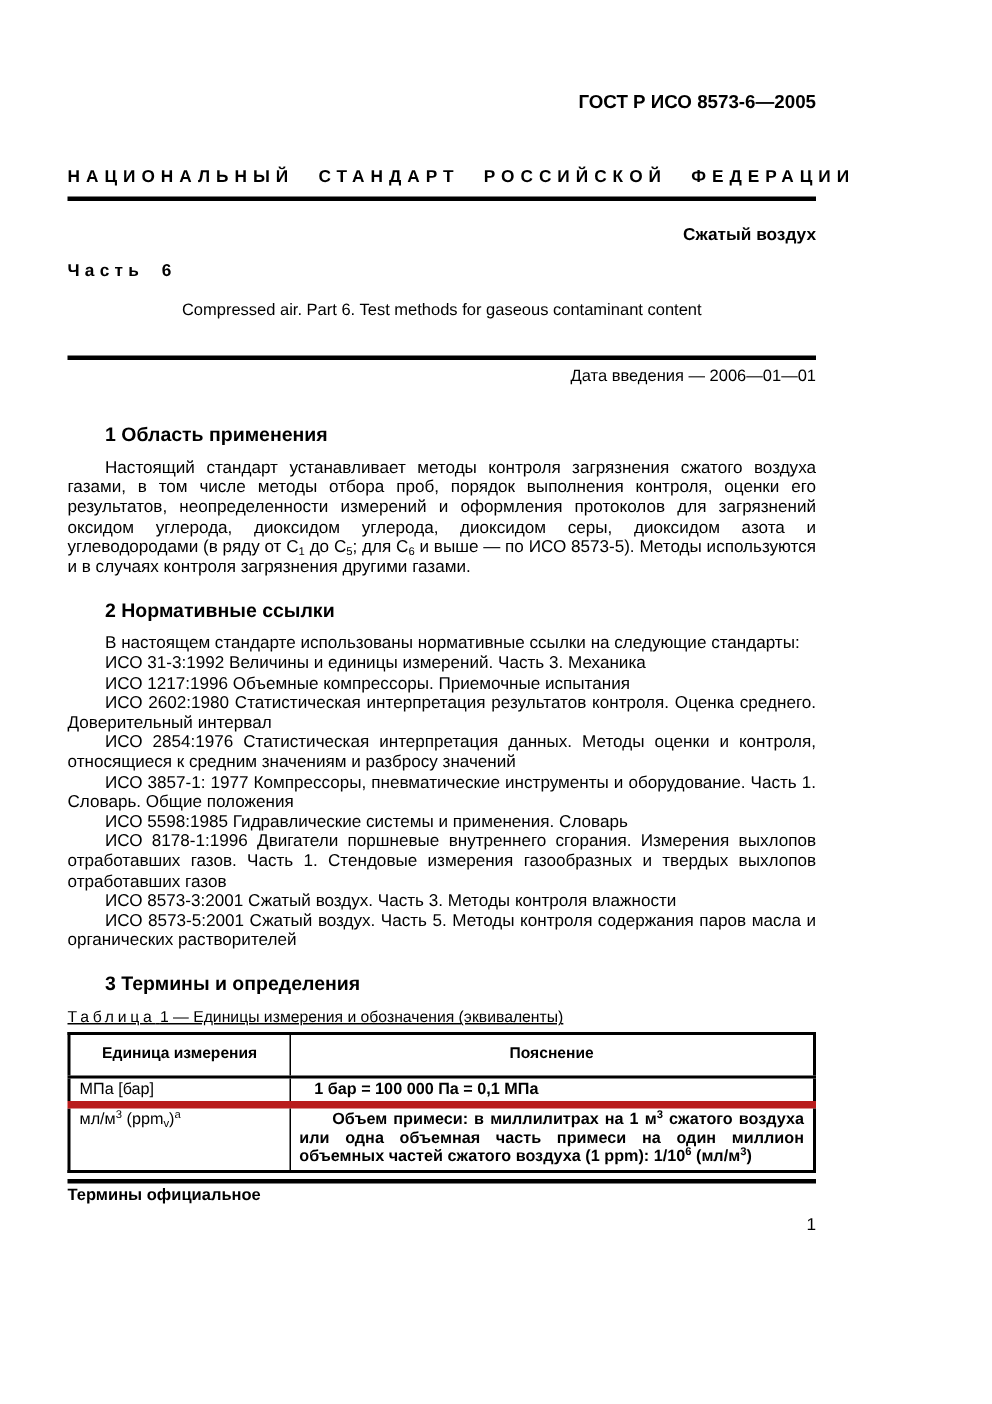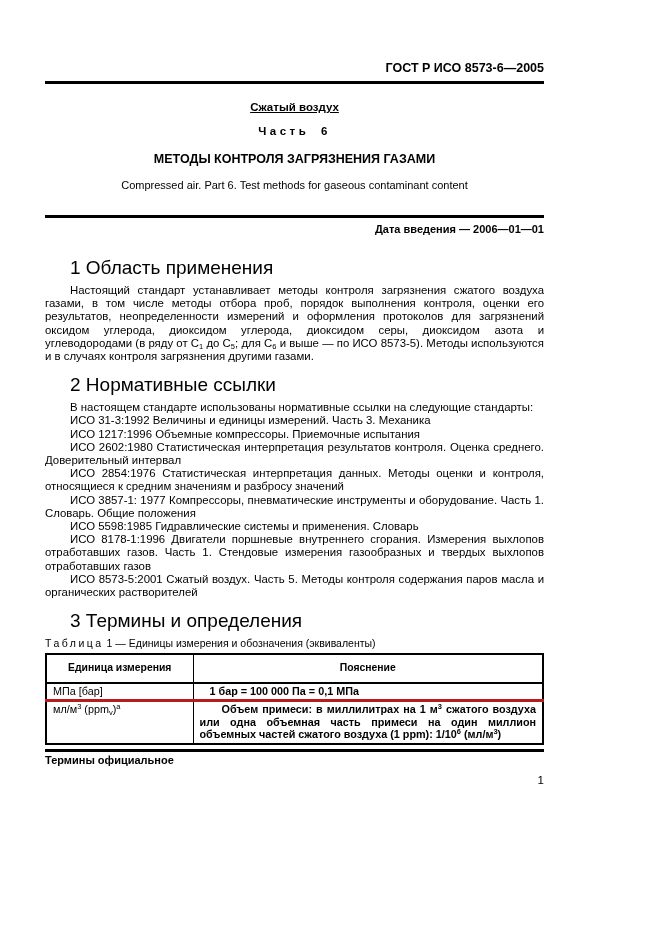--- a/index.html
+++ b/index.html
@@ -31,29 +31,28 @@
     word-spacing: 9px;
     white-space: nowrap;
   }
   .rule {
     height: 3px;
     background: #000;
     margin-top: 6px;
   }
   .subject {
     margin-top: 17px;
-    text-align: center;
-    font-weight: bold;
-    font-size: 11.5px;
-    line-height: 13px;
-    text-decoration: underline;
+    text-align: right;
+    font-weight: bold;
+    font-size: 11.5px;
+    line-height: 13px;
   }
   .part {
     margin-top: 11px;
-    text-align: center;
+    text-align: left;
     font-weight: bold;
     font-size: 11.5px;
     line-height: 13px;
     letter-spacing: 3.5px;
     word-spacing: 5px;
   }
   .title-ru {
     margin-top: 14px;
     text-align: center;
     font-weight: bold;
@@ -63,28 +62,28 @@
   .title-en {
     margin-top: 13px;
     text-align: center;
     font-size: 11px;
     line-height: 13px;
   }
   .rule-2 { margin-top: 23px; }
   .intro-date {
     margin-top: 5px;
     text-align: right;
-    font-weight: bold;
+    font-weight: normal;
     font-size: 11px;
     line-height: 13px;
   }
   h2.sec {
-    font-size: 19px;
+    font-size: 13px;
     line-height: 15px;
-    font-weight: normal;
+    font-weight: bold;
     margin: 14px 0 9px;
     padding-left: 25px;
   }
   h2.sec.first { margin-top: 24px; }
   p.body {
     font-size: 11.4px;
     line-height: 13.2px;
     text-align: justify;
     text-indent: 25px;
     margin: 0;
@@ -95,20 +94,21 @@
     line-height: 0;
     position: relative;
     vertical-align: baseline;
   }
   sup { top: -4px; }
   sub { top: 2px; }
   .table-caption {
     margin: 9px 0 4px;
     font-size: 10.5px;
     line-height: 12px;
+    text-decoration: underline;
   }
   .table-caption .spaced { letter-spacing: 2.5px; }
   table.t1 {
     width: 100%;
     border-collapse: collapse;
     border: 2px solid #000;
     font-size: 10.8px;
     line-height: 12.5px;
     table-layout: fixed;
   }
@@ -118,21 +118,21 @@
     text-align: center;
     padding: 7px 4px;
     font-size: 10.4px;
   }
   table.t1 td {
     vertical-align: top;
     padding: 1px 6px 2px;
   }
   table.t1 th:first-child,
   table.t1 td:first-child { border-right: 1px solid #000; }
-  table.t1 tbody tr + tr td { border-top: 3px solid #b91c1c; }
+  table.t1 tbody tr + tr td { border-top: 5px solid #b91c1c; }
   td.unit-cell { padding-left: 13px; }
   td.expl-cell { text-align: justify; font-weight: bold; }
   .indent-sm { text-indent: 10px; display: block; }
   .indent-md { text-indent: 22px; display: block; }
   .footer-rule { margin-top: 4px; height: 3px; background: #000; }
   .edition {
     margin-top: 2px;
     font-weight: bold;
     font-size: 11px;
     line-height: 13px;
@@ -144,45 +144,46 @@
     line-height: 13px;
   }
 </style>
 </head>
 <body>
 
 <div class="page">
 
   <div class="doc-code">ГОСТ Р ИСО 8573-6—2005</div>
 
+  <div class="fed-title">НАЦИОНАЛЬНЫЙ СТАНДАРТ РОССИЙСКОЙ ФЕДЕРАЦИИ</div>
 
   <div class="rule"></div>
 
   <div class="subject">Сжатый воздух</div>
   <div class="part">Часть 6</div>
-  <div class="title-ru">МЕТОДЫ КОНТРОЛЯ ЗАГРЯЗНЕНИЯ ГАЗАМИ</div>
   <div class="title-en">Compressed air. Part 6. Test methods for gaseous contaminant content</div>
 
   <div class="rule rule-2"></div>
 
   <div class="intro-date">Дата введения — 2006—01—01</div>
 
   <h2 class="sec first">1 Область применения</h2>
   <p class="body">Настоящий стандарт устанавливает методы контроля загрязнения сжатого воздуха газами, в том числе методы отбора проб, порядок выполнения контроля, оценки его результатов, неопределенности измерений и оформления протоколов для загрязнений оксидом углерода, диоксидом углерода, диоксидом серы, диоксидом азота и углеводородами (в ряду от С<sub>1</sub> до С<sub>5</sub>; для С<sub>6</sub> и выше — по ИСО 8573-5). Методы используются и в случаях контроля загрязнения другими газами.</p>
 
   <h2 class="sec">2 Нормативные ссылки</h2>
   <div class="refs">
     <p class="body">В настоящем стандарте использованы нормативные ссылки на следующие стандарты:</p>
     <p class="body">ИСО 31-3:1992 Величины и единицы измерений. Часть 3. Механика</p>
     <p class="body">ИСО 1217:1996 Объемные компрессоры. Приемочные испытания</p>
     <p class="body">ИСО 2602:1980 Статистическая интерпретация результатов контроля. Оценка среднего. Доверительный интервал</p>
     <p class="body">ИСО 2854:1976 Статистическая интерпретация данных. Методы оценки и контроля, относящиеся к средним значениям и разбросу значений</p>
     <p class="body">ИСО 3857-1: 1977 Компрессоры, пневматические инструменты и оборудование. Часть 1. Словарь. Общие положения</p>
     <p class="body">ИСО 5598:1985 Гидравлические системы и применения. Словарь</p>
     <p class="body">ИСО 8178-1:1996 Двигатели поршневые внутреннего сгорания. Измерения выхлопов отработавших газов. Часть 1. Стендовые измерения газообразных и твердых выхлопов отработавших газов</p>
+    <p class="body">ИСО 8573-3:2001 Сжатый воздух. Часть 3. Методы контроля влажности</p>
     <p class="body">ИСО 8573-5:2001 Сжатый воздух. Часть 5. Методы контроля содержания паров масла и органических растворителей</p>
   </div>
 
   <h2 class="sec">3 Термины и определения</h2>
 
   <div class="table-caption"><span class="spaced">Таблица</span> <span>1 — Единицы измерения и обозначения (эквиваленты)</span></div>
 
   <table class="t1">
     <colgroup>
       <col style="width: 147px;">

